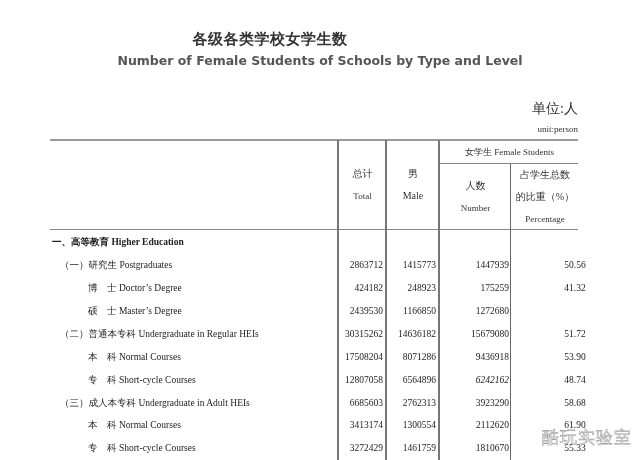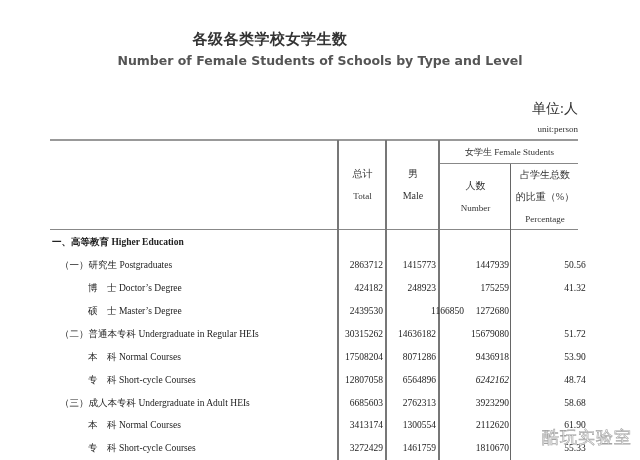--- a/index.html
+++ b/index.html
@@ -62,21 +62,21 @@
   <div class="row" style="top:277px;">
     <span class="label" style="left:88px;">博　士 Doctor’s Degree</span>
     <span class="num" style="left:337px; width:46px;">424182</span>
     <span class="num" style="left:385px; width:51px;">248923</span>
     <span class="num" style="left:438px; width:71px;">175259</span>
     <span class="pct" style="left:540px; width:70px;">41.32</span>
   </div>
   <div class="row" style="top:300px;">
     <span class="label" style="left:88px;">硕　士 Master’s Degree</span>
     <span class="num" style="left:337px; width:46px;">2439530</span>
-    <span class="num" style="left:385px; width:51px;padding-left:28px;">1166850</span>
+    <span class="num" style="left:385px; width:51px;">1166850</span>
     <span class="num" style="left:438px; width:71px;">1272680</span>
   </div>
   <div class="row" style="top:323px;">
     <span class="label" style="left:60px;">（二）普通本专科 Undergraduate in Regular HEIs</span>
     <span class="num" style="left:337px; width:46px;">30315262</span>
     <span class="num" style="left:385px; width:51px;">14636182</span>
     <span class="num" style="left:438px; width:71px;">15679080</span>
     <span class="pct" style="left:540px; width:70px;">51.72</span>
   </div>
   <div class="row" style="top:346px;">

